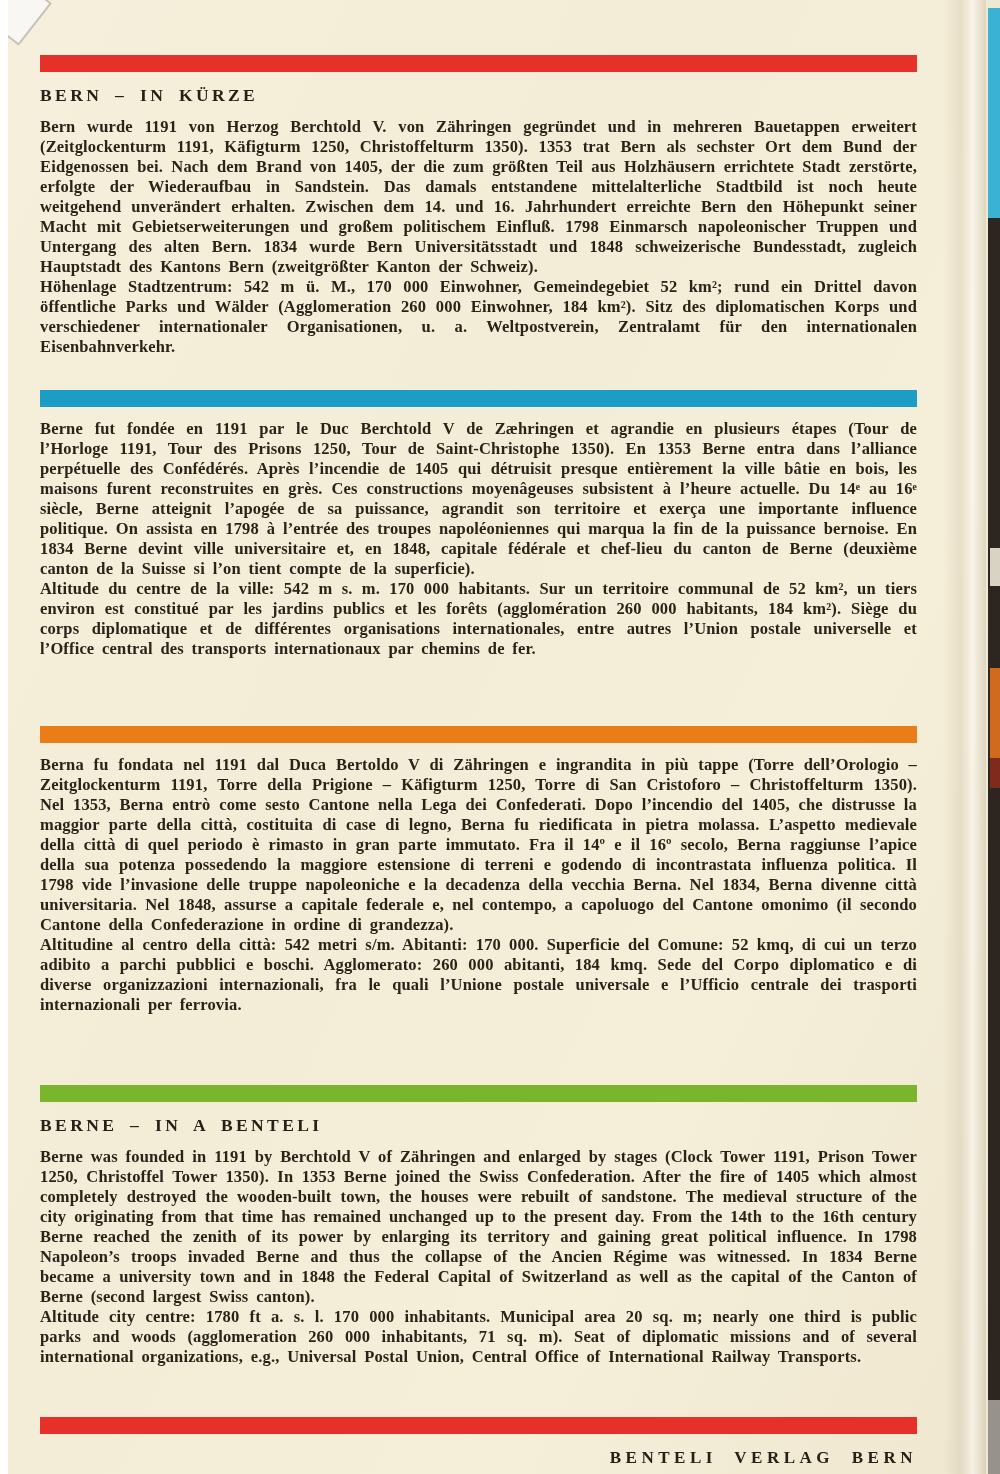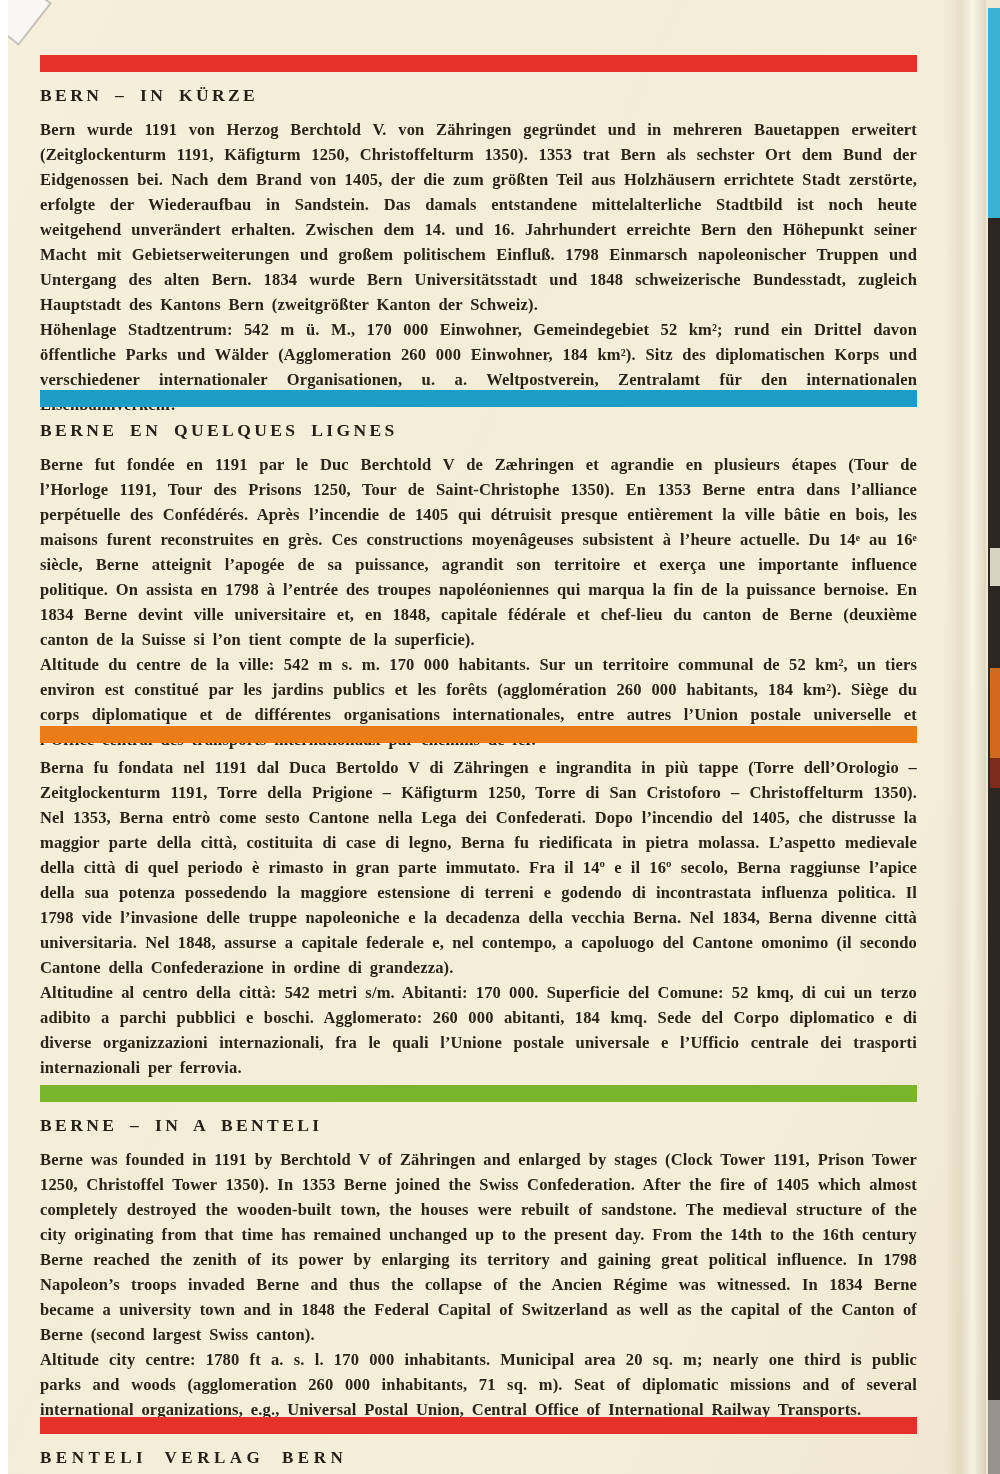--- a/index.html
+++ b/index.html
@@ -42,30 +42,30 @@
   .bar { width:877px; height:17px; }
 
   h2.heading {
     margin-top:13px; color:#262019;
     font-size:17.5px; line-height:20px; font-weight:bold; letter-spacing:3.4px;
     word-spacing:5px;
   }
 
   p.body {
     margin-top:12px; color:#2b2319;
-    font-size:16.5px; line-height:25px; font-weight:bold;
+    font-size:16.5px; line-height:20px; font-weight:bold;
     text-align:justify; word-spacing:3.5px; letter-spacing:0.15px;
   }
   p.body + p.body { margin-top:0; }
 
   .bottom-bar { position:absolute; left:32px; top:1417px; width:877px; height:17px; }
 
   .footer {
     position:absolute; left:32px; top:1448px; width:877px;
-    text-align:left; color:#262019;
+    text-align:right; color:#262019;
     font-size:17px; font-weight:bold; letter-spacing:4.5px; word-spacing:9px;
   }
 </style>
 </head>
 <body>
 
 <div class="page">
 
   <div class="edge-strip"></div>
   <div class="edge-sky"></div>
@@ -81,21 +81,20 @@
 
     <div class="section sec-1">
       <div class="bar" style="background: rgb(229, 49, 42);"></div>
       <h2 class="heading">BERN – IN KÜRZE</h2>
       <p class="body">Bern wurde 1191 von Herzog Berchtold V. von Zähringen gegründet und in mehreren Bauetappen erweitert (Zeitglockenturm 1191, Käfigturm 1250, Christoffelturm 1350). 1353 trat Bern als sechster Ort dem Bund der Eidgenossen bei. Nach dem Brand von 1405, der die zum größten Teil aus Holzhäusern errichtete Stadt zerstörte, erfolgte der Wiederaufbau in Sandstein. Das damals entstandene mittelalterliche Stadtbild ist noch heute weitgehend unverändert erhalten. Zwischen dem 14. und 16. Jahrhundert erreichte Bern den Höhepunkt seiner Macht mit Gebietserweiterungen und großem politischem Einfluß. 1798 Einmarsch napoleonischer Truppen und Untergang des alten Bern. 1834 wurde Bern Universitätsstadt und 1848 schweizerische Bundesstadt, zugleich Hauptstadt des Kantons Bern (zweitgrößter Kanton der Schweiz).</p>
       <p class="body">Höhenlage Stadtzentrum: 542 m ü. M., 170 000 Einwohner, Gemeindegebiet 52 km²; rund ein Drittel davon öffentliche Parks und Wälder (Agglomeration 260 000 Einwohner, 184 km²). Sitz des diplomatischen Korps und verschiedener internationaler Organisationen, u. a. Weltpostverein, Zentralamt für den internationalen Eisenbahnverkehr.</p>
     </div>
 
     <div class="section sec-2">
       <div class="bar" style="background: rgb(27, 157, 197);"></div>
-      <h2 class="heading">BERNE EN QUELQUES LIGNES</h2>
       <p class="body">Berne fut fondée en 1191 par le Duc Berchtold V de Zæhringen et agrandie en plusieurs étapes (Tour de l’Horloge 1191, Tour des Prisons 1250, Tour de Saint-Christophe 1350). En 1353 Berne entra dans l’alliance perpétuelle des Confédérés. Après l’incendie de 1405 qui détruisit presque entièrement la ville bâtie en bois, les maisons furent reconstruites en grès. Ces constructions moyenâgeuses subsistent à l’heure actuelle. Du 14ᵉ au 16ᵉ siècle, Berne atteignit l’apogée de sa puissance, agrandit son territoire et exerça une importante influence politique. On assista en 1798 à l’entrée des troupes napoléoniennes qui marqua la fin de la puissance bernoise. En 1834 Berne devint ville universitaire et, en 1848, capitale fédérale et chef-lieu du canton de Berne (deuxième canton de la Suisse si l’on tient compte de la superficie).</p>
       <p class="body">Altitude du centre de la ville: 542 m s. m. 170 000 habitants. Sur un territoire communal de 52 km², un tiers environ est constitué par les jardins publics et les forêts (agglomération 260 000 habitants, 184 km²). Siège du corps diplomatique et de différentes organisations internationales, entre autres l’Union postale universelle et l’Office central des transports internationaux par chemins de fer.</p>
     </div>
 
     <div class="section sec-3">
       <div class="bar" style="background: rgb(234, 125, 23);"></div>
       <p class="body">Berna fu fondata nel 1191 dal Duca Bertoldo V di Zähringen e ingrandita in più tappe (Torre dell’Orologio – Zeitglockenturm 1191, Torre della Prigione – Käfigturm 1250, Torre di San Cristoforo – Christoffelturm 1350). Nel 1353, Berna entrò come sesto Cantone nella Lega dei Confederati. Dopo l’incendio del 1405, che distrusse la maggior parte della città, costituita di case di legno, Berna fu riedificata in pietra molassa. L’aspetto medievale della città di quel periodo è rimasto in gran parte immutato. Fra il 14º e il 16º secolo, Berna raggiunse l’apice della sua potenza possedendo la maggiore estensione di terreni e godendo di incontrastata influenza politica. Il 1798 vide l’invasione delle truppe napoleoniche e la decadenza della vecchia Berna. Nel 1834, Berna divenne città universitaria. Nel 1848, assurse a capitale federale e, nel contempo, a capoluogo del Cantone omonimo (il secondo Cantone della Confederazione in ordine di grandezza).</p>
       <p class="body">Altitudine al centro della città: 542 metri s/m. Abitanti: 170 000. Superficie del Comune: 52 kmq, di cui un terzo adibito a parchi pubblici e boschi. Agglomerato: 260 000 abitanti, 184 kmq. Sede del Corpo diplomatico e di diverse organizzazioni internazionali, fra le quali l’Unione postale universale e l’Ufficio centrale dei trasporti internazionali per ferrovia.</p>
     </div>
 

